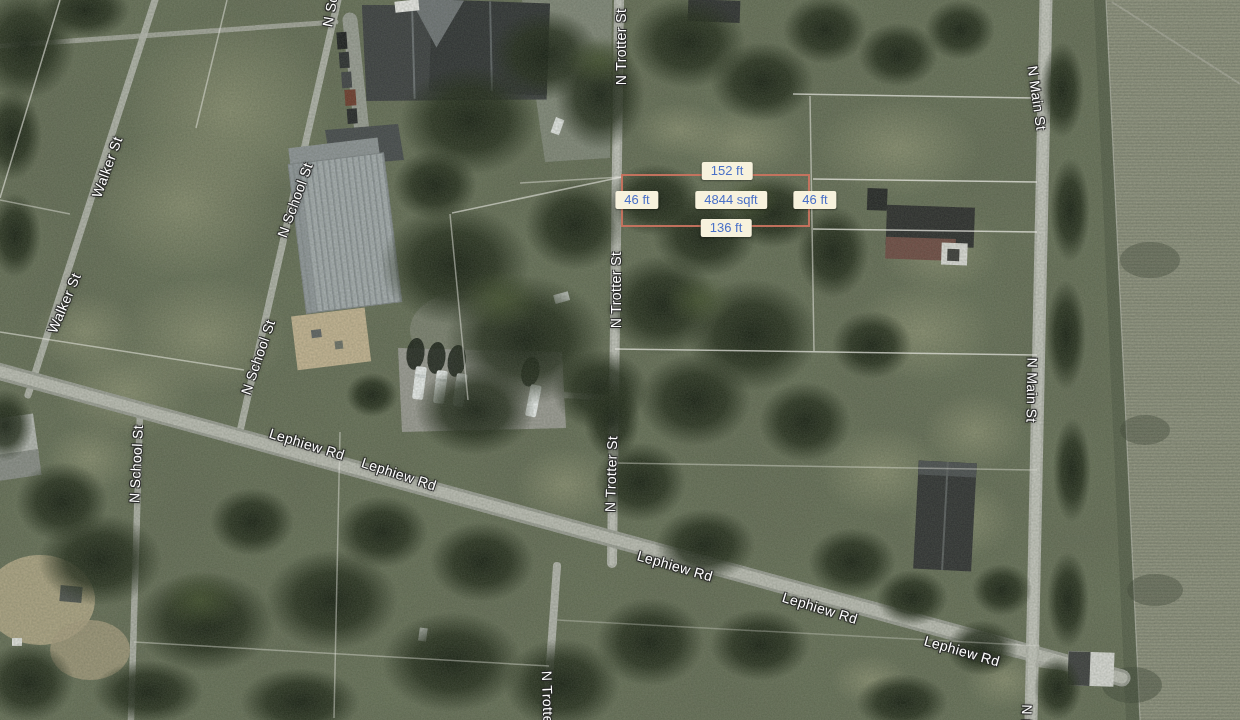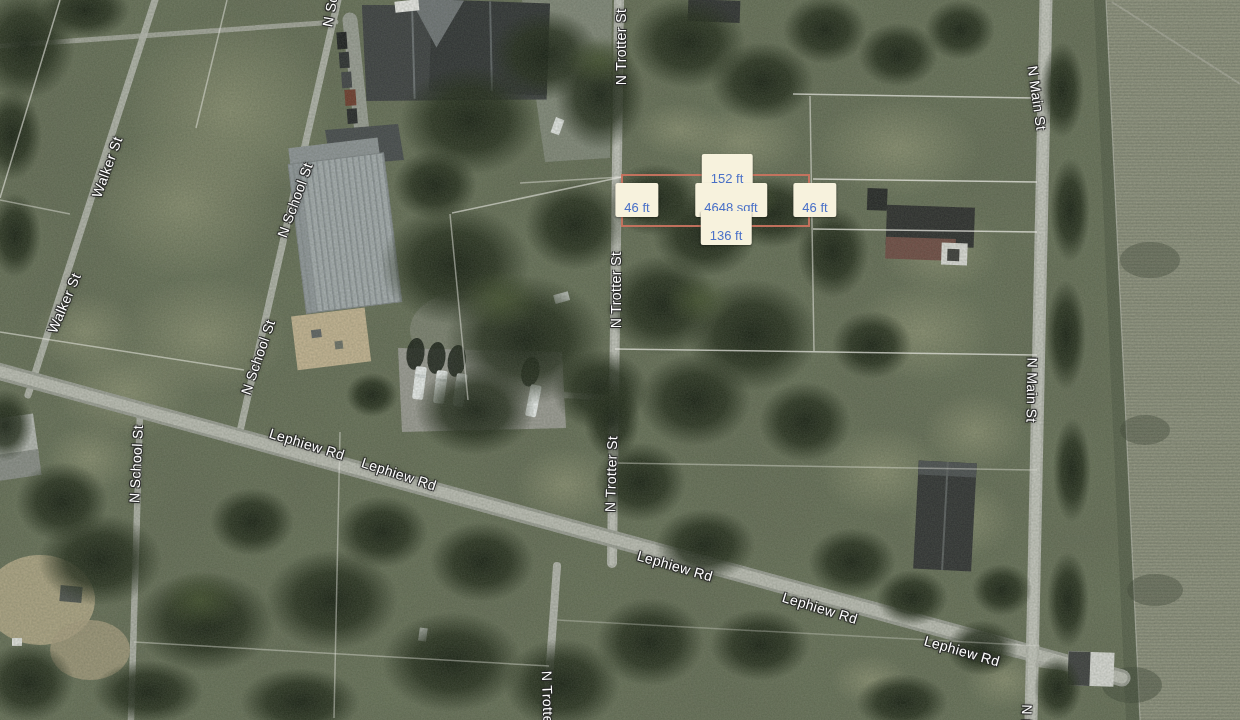--- a/index.html
+++ b/index.html
@@ -6,21 +6,21 @@
   .viewport{position:relative;width:1240px;height:720px;overflow:hidden;background:#5d6450;}
   .viewport svg{position:absolute;left:0;top:0;display:block;}
   .parcel{position:absolute;left:621px;top:174px;width:189px;height:53px;
           border:2px solid rgba(200,115,95,.95);box-sizing:border-box;}
   .st{position:absolute;transform:translate(-50%,-50%) rotate(var(--r,0deg));
       color:#fff;font-size:14px;letter-spacing:.4px;white-space:nowrap;font-weight:400;
       text-shadow:-1px -1px 0 rgba(40,40,40,.85),1px -1px 0 rgba(40,40,40,.85),
                   -1px 1px 0 rgba(40,40,40,.85),1px 1px 0 rgba(40,40,40,.85),
                   0 0 4px rgba(0,0,0,.9);}
   .meas{position:absolute;transform:translate(-50%,-50%);background:#f7f2dd;color:#4a71c8;
-        font-size:13px;padding:17px 9px 2px 9px;border-radius:2px;white-space:nowrap;
+        font-size:13px;padding:1px 9px 2px 9px;border-radius:2px;white-space:nowrap;
         box-shadow:0 1px 2px rgba(0,0,0,.35);}
 </style>
 </head>
 <body>
 
 <div class="viewport">
 
 <svg width="1240" height="720" viewBox="0 0 1240 720">
   <defs>
     <radialGradient id="tg">
@@ -306,17 +306,17 @@
 <div class="st" style="left:258px;top:357px;--r:-71deg">N School St</div>
 <div class="st" style="left:136px;top:464px;--r:-87deg">N School St</div>
 <div class="st" style="left:307px;top:444px;--r:17deg">Lephiew Rd</div>
 <div class="st" style="left:399px;top:474px;--r:18deg">Lephiew Rd</div>
 <div class="st" style="left:675px;top:566px;--r:16deg">Lephiew Rd</div>
 <div class="st" style="left:820px;top:608px;--r:17deg">Lephiew Rd</div>
 <div class="st" style="left:962px;top:651px;--r:16deg">Lephiew Rd</div>
 
 <div class="meas" style="left:727px;top:171px">152 ft</div>
 <div class="meas" style="left:637px;top:200px">46 ft</div>
-<div class="meas" style="left:731px;top:200px">4648 sqft</div>
+<div class="meas" style="left:731px;top:200px">4844 sqft</div>
 <div class="meas" style="left:815px;top:200px">46 ft</div>
 <div class="meas" style="left:726px;top:228px">136 ft</div>
 
 </div>
 
 </body></html>

